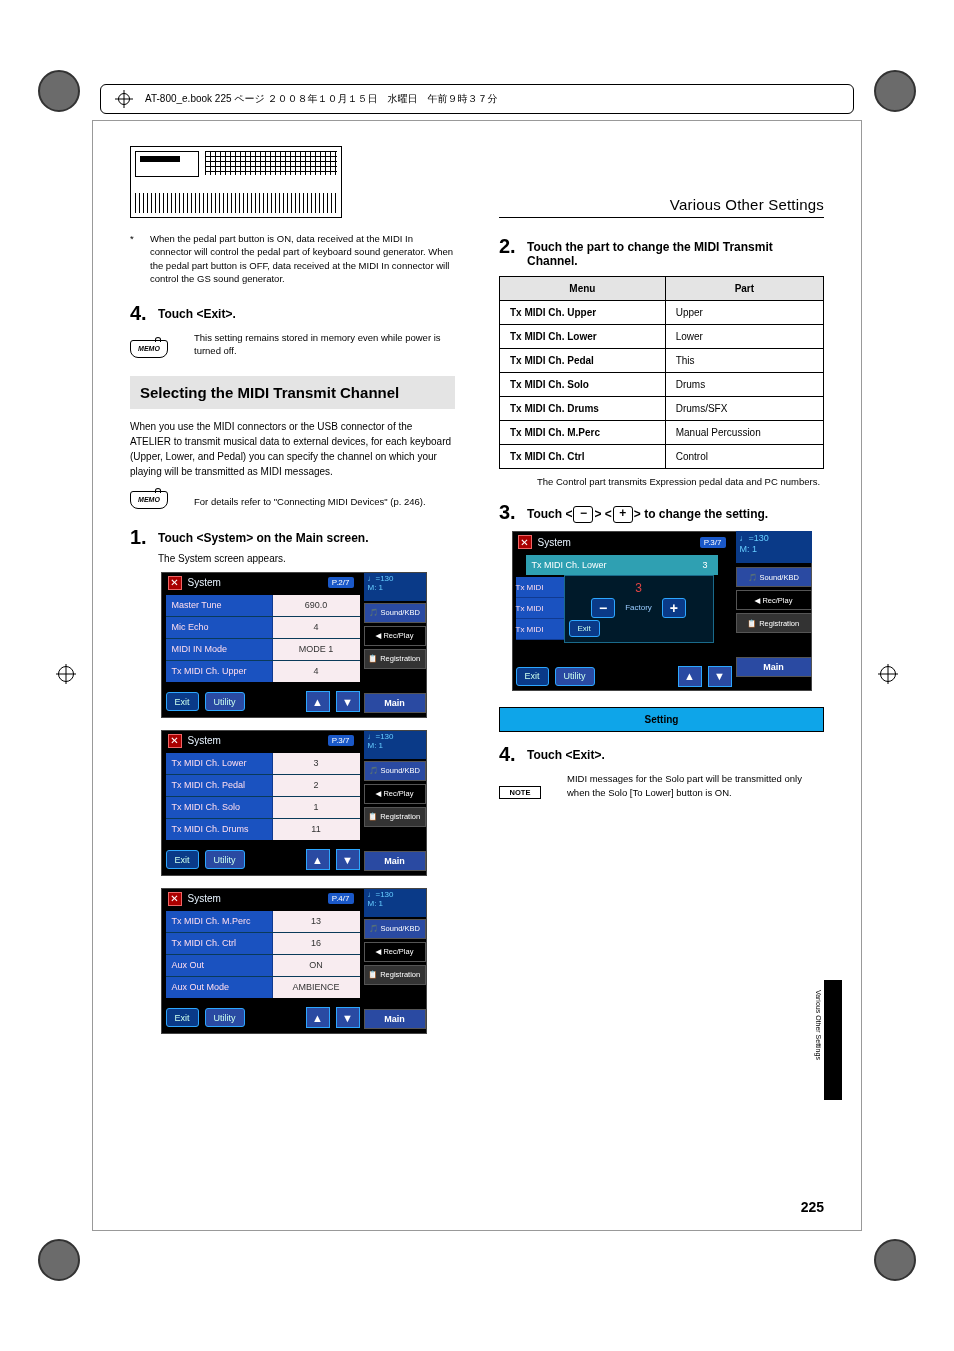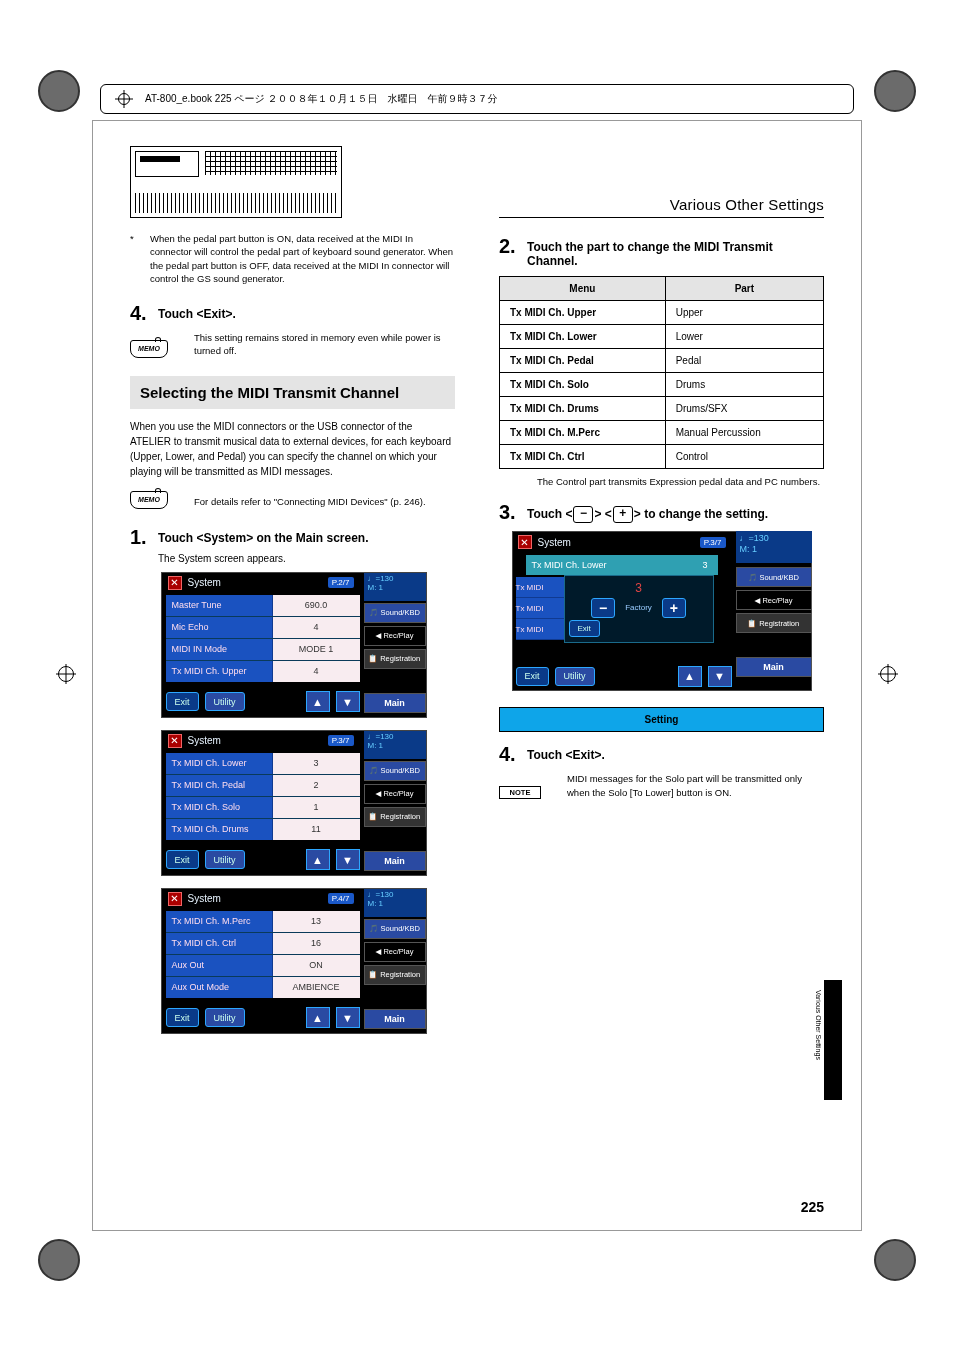--- a/index.html
+++ b/index.html
@@ -409,21 +409,21 @@
           <tr>
               <td style="font-weight:bold">Tx MIDI Ch. Upper</td>
               <td>Upper</td>
             </tr>
           <tr>
               <td style="font-weight:bold">Tx MIDI Ch. Lower</td>
               <td>Lower</td>
             </tr>
           <tr>
               <td style="font-weight:bold">Tx MIDI Ch. Pedal</td>
-              <td>Pedal</td>
+              <td>This</td>
             </tr>
           <tr>
               <td style="font-weight:bold">Tx MIDI Ch. Solo</td>
               <td>Drums</td>
             </tr>
           <tr>
               <td style="font-weight:bold">Tx MIDI Ch. Drums</td>
               <td>Drums/SFX</td>
             </tr>
           <tr>

